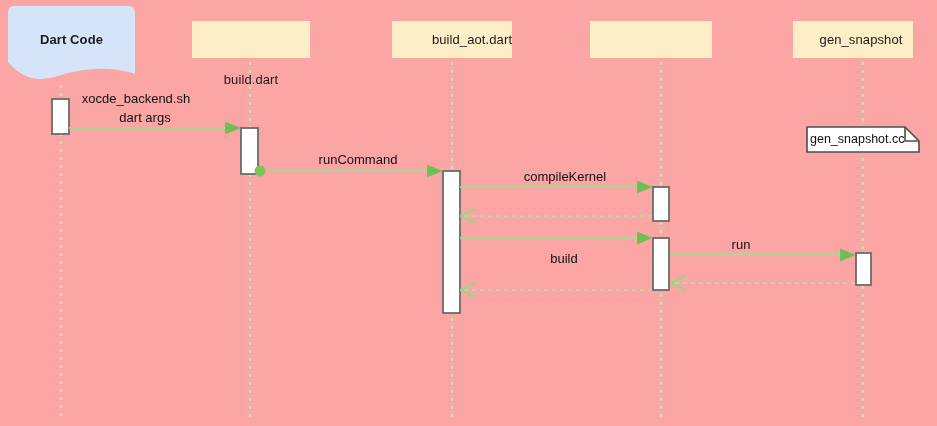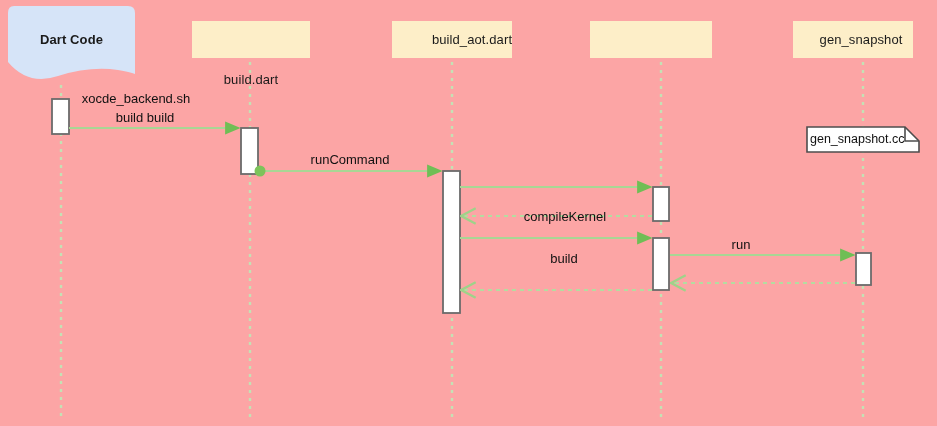--- a/index.html
+++ b/index.html
@@ -137,25 +137,25 @@
     <span>build_aot.dart</span>
   </div>
 
 
   <div class="lane-header" style="left:793px; top:21px; width:136px; height:37px;">
     <span>gen_snapshot</span>
   </div>
 
   <div class="msg-label" style="left:76px; top:91px; width:120px;">xocde_backend.sh</div>
 
-  <div class="msg-label" style="left:105px; top:110px; width:80px;">build build</div>
+  <div class="msg-label" style="left:105px; top:110px; width:80px;">dart args</div>
 
-  <div class="msg-label" style="left:300px; top:152px; width:100px;">runCommand</div>
+  <div class="msg-label" style="left:308px; top:152px; width:100px;">runCommand</div>
 
-  <div class="msg-label" style="left:510px; top:169px; width:110px;margin-top:40px;">compileKernel</div>
+  <div class="msg-label" style="left:510px; top:169px; width:110px;">compileKernel</div>
 
   <div class="msg-label" style="left:524px; top:220px; width:80px;margin-top:31px;">build</div>
 
   <div class="msg-label" style="left:711px; top:237px; width:60px;">run</div>
 
   <div class="note-label" style="left:810px; top:132px;">gen_snapshot.cc</div>
 
 </div>
 
 </body></html>

